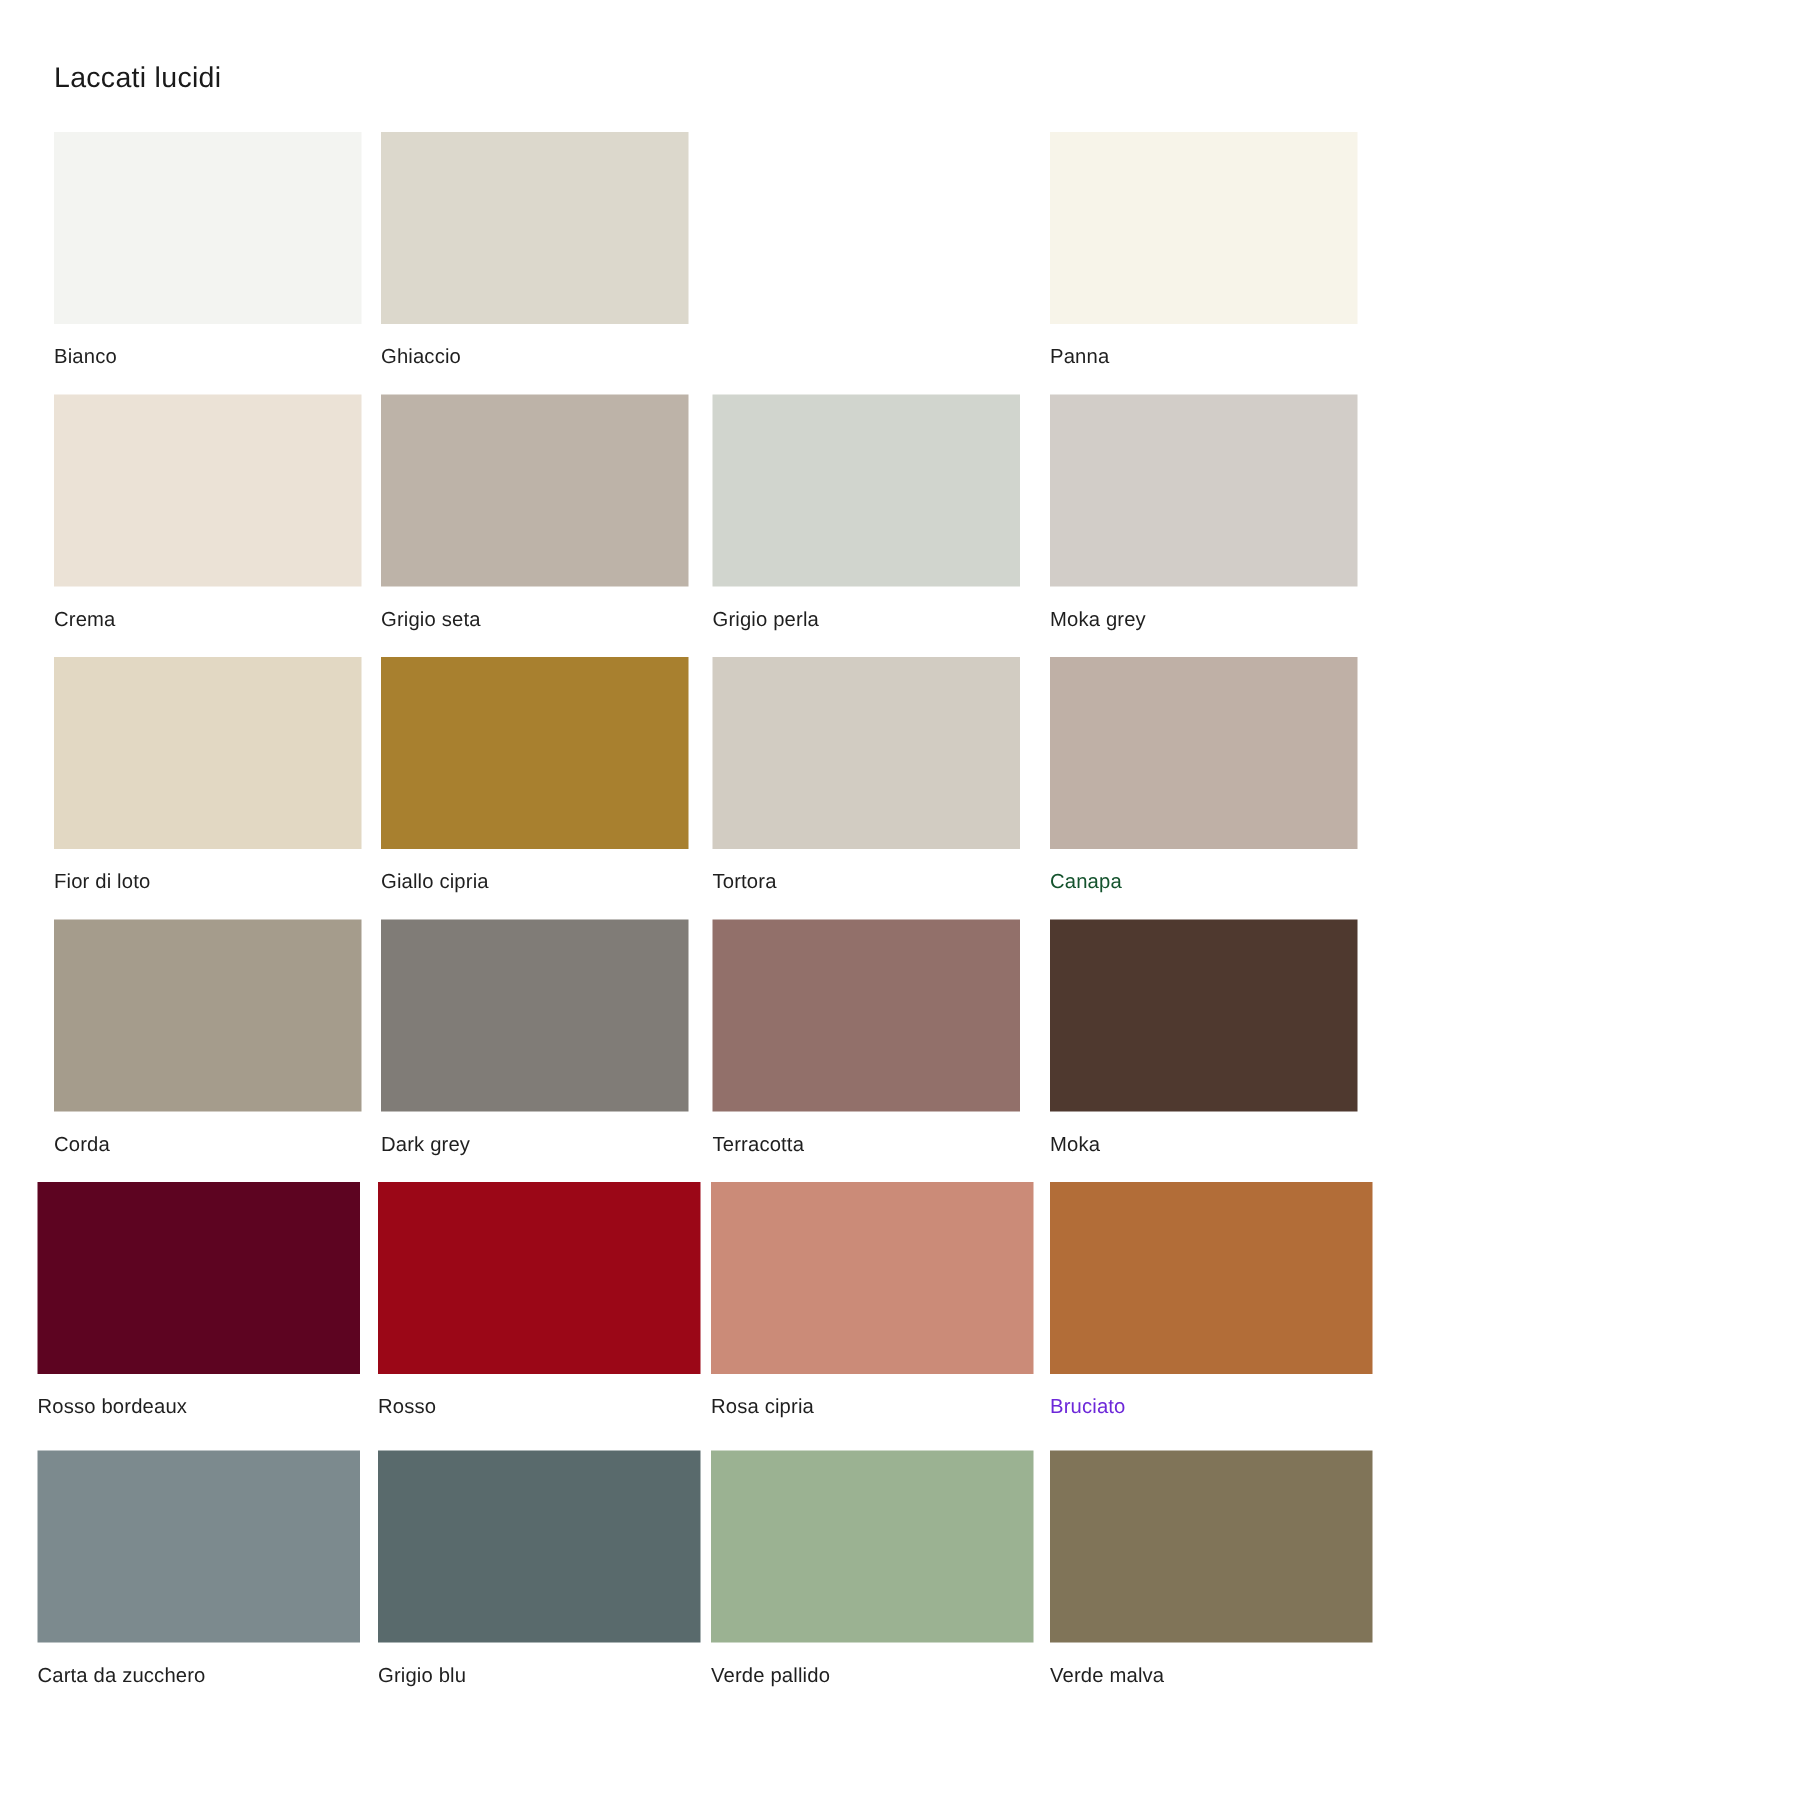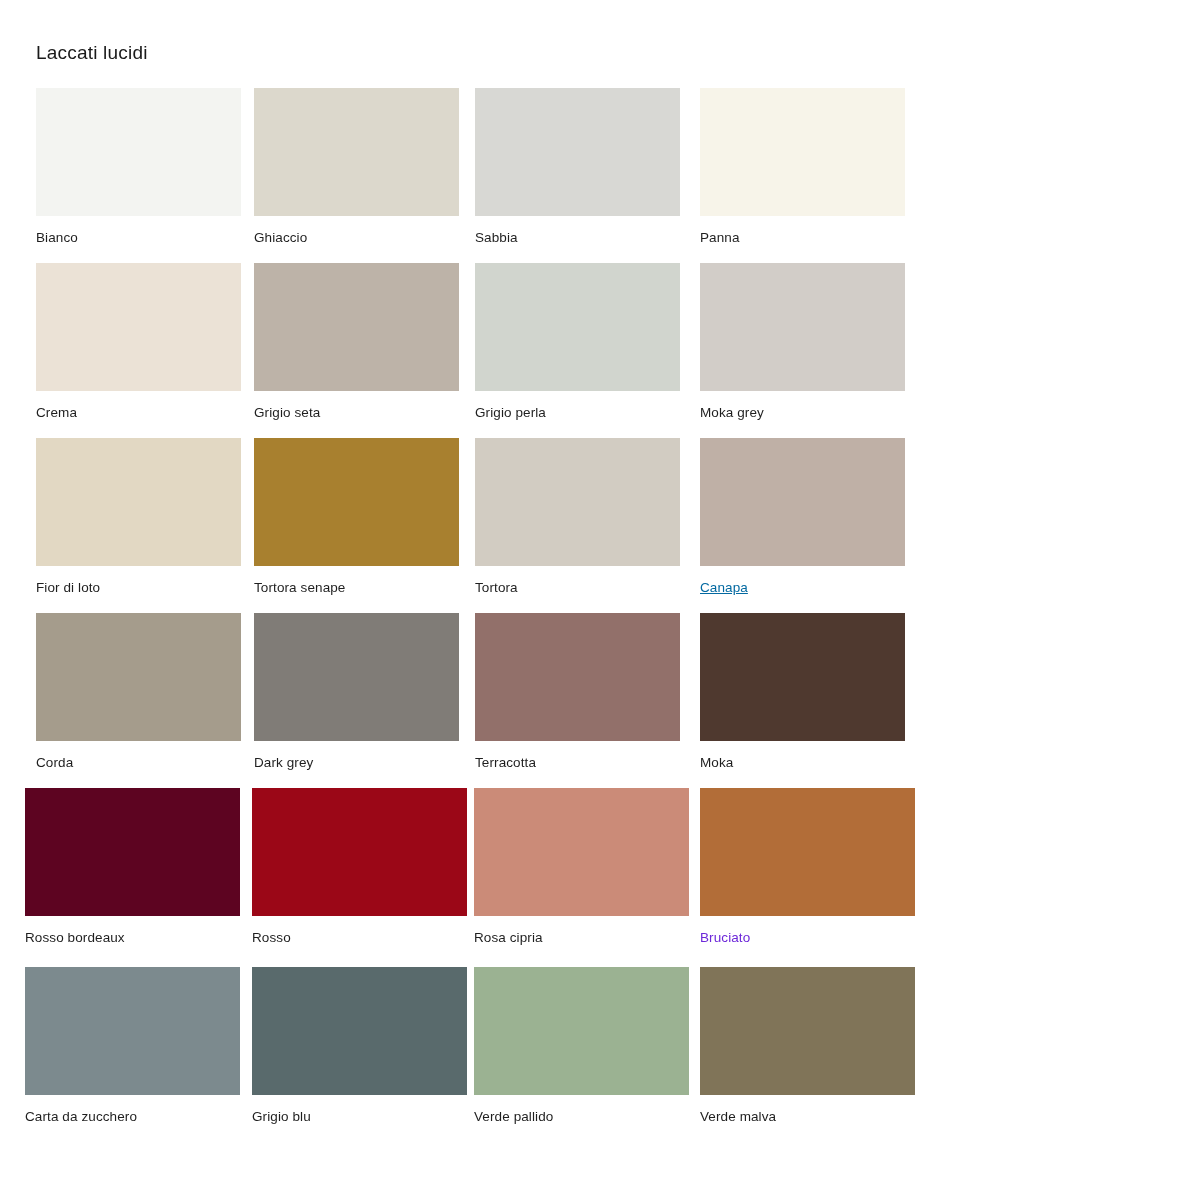--- a/index.html
+++ b/index.html
@@ -77,24 +77,20 @@
   <div class="palette">
       <div class="swatch-row">
         <div class="swatch-cell" style="left: 36px;">
           <div class="swatch-chip" title="Bianco" style="width: 205px; height: 128px; background: rgb(243, 244, 241);"></div>
           <span class="swatch-label" style="color: rgb(31, 31, 31);">Bianco</span>
         </div>
         <div class="swatch-cell" style="left: 254px;">
           <div class="swatch-chip" title="Ghiaccio" style="width: 205px; height: 128px; background: rgb(220, 216, 204);"></div>
           <span class="swatch-label" style="color: rgb(31, 31, 31);">Ghiaccio</span>
         </div>
-        <div class="swatch-cell" style="left: 475px;">
-          <div class="swatch-chip" title="Sabbia" style="width: 205px; height: 128px; background: rgb(216, 216, 212);"></div>
-          <span class="swatch-label" style="color: rgb(31, 31, 31);">Sabbia</span>
-        </div>
         <div class="swatch-cell" style="left: 700px;">
           <div class="swatch-chip" title="Panna" style="width: 205px; height: 128px; background: rgb(247, 244, 233);"></div>
           <span class="swatch-label" style="color: rgb(31, 31, 31);">Panna</span>
         </div>
       </div>
       <div class="swatch-row">
         <div class="swatch-cell" style="left: 36px;">
           <div class="swatch-chip" title="Crema" style="width: 205px; height: 128px; background: rgb(235, 226, 214);"></div>
           <span class="swatch-label" style="color: rgb(31, 31, 31);">Crema</span>
         </div>
@@ -111,29 +107,29 @@
           <span class="swatch-label" style="color: rgb(31, 31, 31);">Moka grey</span>
         </div>
       </div>
       <div class="swatch-row">
         <div class="swatch-cell" style="left: 36px;">
           <div class="swatch-chip" title="Fior di loto" style="width: 205px; height: 128px; background: rgb(226, 216, 195);"></div>
           <span class="swatch-label" style="color: rgb(31, 31, 31);">Fior di loto</span>
         </div>
         <div class="swatch-cell" style="left: 254px;">
           <div class="swatch-chip" title="Giallo senape" style="width: 205px; height: 128px; background: rgb(168, 128, 47);"></div>
-          <span class="swatch-label" style="color: rgb(31, 31, 31);">Tortora senape</span>
+          <span class="swatch-label" style="color: rgb(31, 31, 31);">Giallo cipria</span>
         </div>
         <div class="swatch-cell" style="left: 475px;">
           <div class="swatch-chip" title="Tortora" style="width: 205px; height: 128px; background: rgb(210, 204, 194);"></div>
           <span class="swatch-label" style="color: rgb(31, 31, 31);">Tortora</span>
         </div>
         <div class="swatch-cell" style="left: 700px;">
           <div class="swatch-chip" title="Canapa" style="width: 205px; height: 128px; background: rgb(191, 176, 166);"></div>
-          <span class="swatch-label" style="color: #0369a1; text-decoration: underline;">Canapa</span>
+          <span class="swatch-label" style="color: #14532d;">Canapa</span>
         </div>
       </div>
       <div class="swatch-row">
         <div class="swatch-cell" style="left: 36px;">
           <div class="swatch-chip" title="Corda" style="width: 205px; height: 128px; background: rgb(165, 156, 140);"></div>
           <span class="swatch-label" style="color: rgb(31, 31, 31);">Corda</span>
         </div>
         <div class="swatch-cell" style="left: 475px;">
           <div class="swatch-chip" title="Terracotta" style="width: 205px; height: 128px; background: rgb(146, 112, 106);"></div>
           <span class="swatch-label" style="color: rgb(31, 31, 31);">Terracotta</span>

